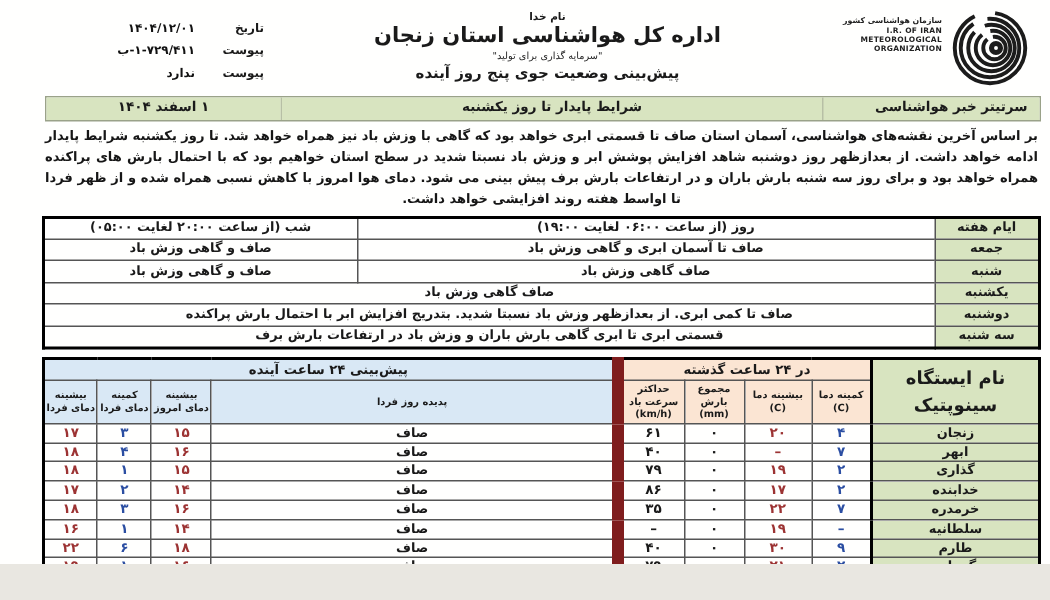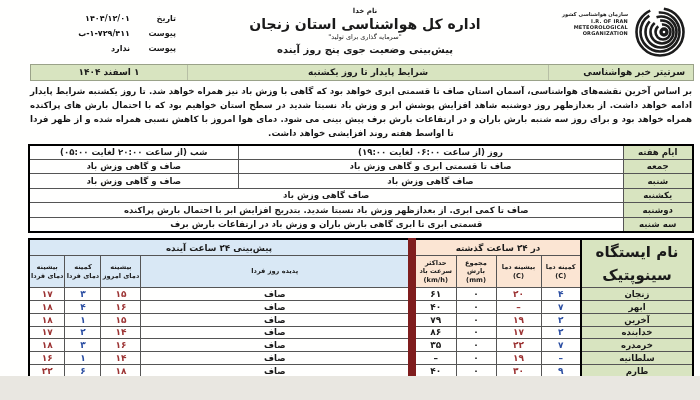--- a/index.html
+++ b/index.html
@@ -38,21 +38,21 @@
   .days th { font-weight:bold; padding:1.5px 4px; background:#fff; }
   .days td { padding:1px 4px; height:11.5px; text-align:center; font-weight:bold; }
   .days .day-name { background:var(--green); font-weight:bold; }
   .days th.day-col { background:var(--green); }
   .stations { font-size:8.6px; margin-top:5px; border:2px solid #000; }
   .stations th { font-weight:bold; }
   .g-past { background:var(--peach); }
   .g-next { background:var(--blue); }
   .grp-h { font-size:8.8px; padding:1.5px 2px; }
   .sub-h { font-size:6.6px; line-height:1.3; white-space:normal; padding:1px 1px; font-weight:bold; }
-  .st-name-h { background:var(--green); font-size:15px; white-space:normal; line-height:1.5; }
+  .st-name-h { background:var(--green); font-size:12px; white-space:normal; line-height:1.5; }
   .stations td { height:11.8px; text-align:center; padding:0 2px; }
   .st-name { background:var(--green); font-weight:bold;margin-left:28px; }
   .num { font-weight:bold; font-size:9px; }
   .c-min { color:var(--minc); }
   .c-max { color:var(--maxc); }
   .phenom { font-weight:bold; }
   .g-end { border-left:8px solid #7f1d1d; }
   .name-end { border-left:2px solid #000; }
 </style>
 </head>
@@ -120,21 +120,21 @@
     <thead>
       <tr>
         <th class="day-col">ایام هفته</th>
         <th>روز (از ساعت ۰۶:۰۰ لغایت ۱۹:۰۰)</th>
         <th>شب (از ساعت ۲۰:۰۰ لغایت ۰۵:۰۰)</th>
       </tr>
     </thead>
     <tbody>
         <tr>
           <td class="day-name">جمعه</td>
-          <td>صاف تا قسمتی ابری و گاهی وزش باد</td>
+          <td>صاف تا آسمان ابری و گاهی وزش باد</td>
           <td>صاف و گاهی وزش باد</td>
         </tr>
         <tr>
           <td class="day-name">شنبه</td>
           <td>صاف گاهی وزش باد</td>
           <td>صاف و گاهی وزش باد</td>
         </tr>
         <tr>
           <td class="day-name">یکشنبه</td>
           <td colspan="2">صاف گاهی وزش باد</td>
@@ -196,21 +196,21 @@
           <td class="num c-min">۷</td>
           <td class="num c-max">–</td>
           <td class="num">۰</td>
           <td class="num g-end">۴۰</td>
           <td class="phenom">صاف</td>
           <td class="num c-max">۱۶</td>
           <td class="num c-min">۴</td>
           <td class="num c-max">۱۸</td>
         </tr>
         <tr>
-          <td class="st-name name-end">آخرین</td>
+          <td class="st-name name-end">گذاری</td>
           <td class="num c-min">۲</td>
           <td class="num c-max">۱۹</td>
           <td class="num">۰</td>
           <td class="num g-end">۷۹</td>
           <td class="phenom">صاف</td>
           <td class="num c-max">۱۵</td>
           <td class="num c-min">۱</td>
           <td class="num c-max">۱۸</td>
         </tr>
         <tr>

